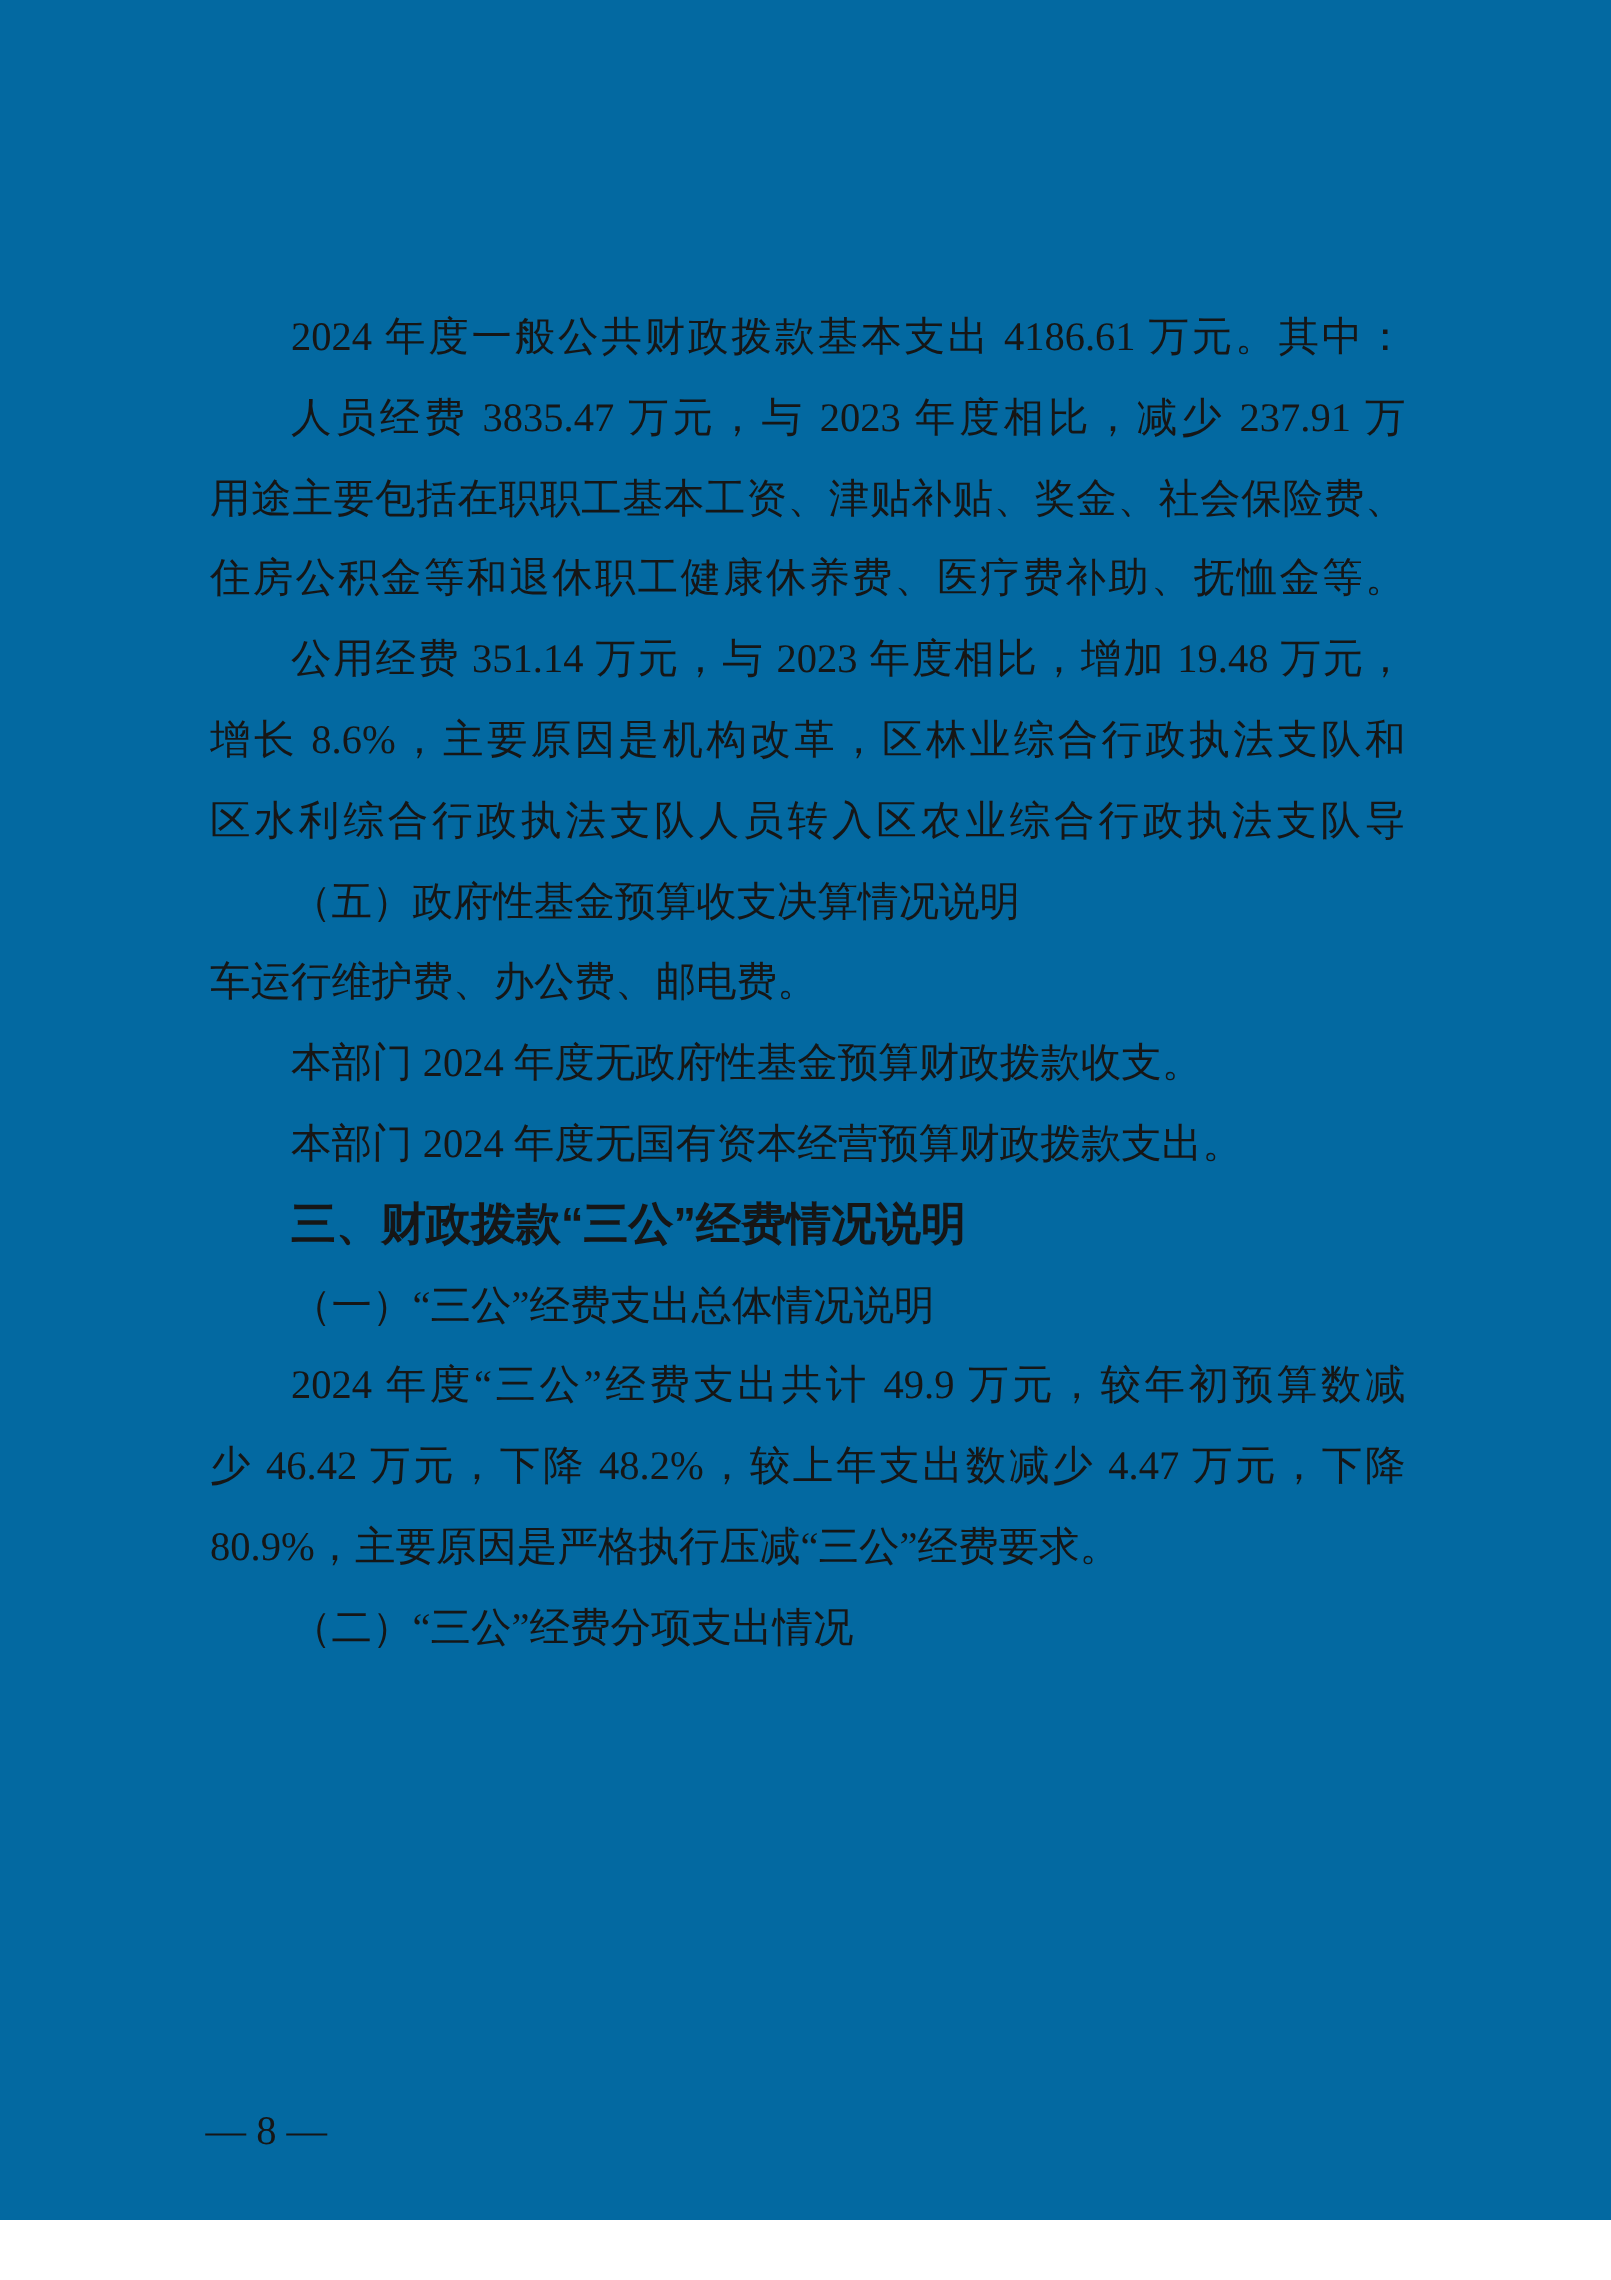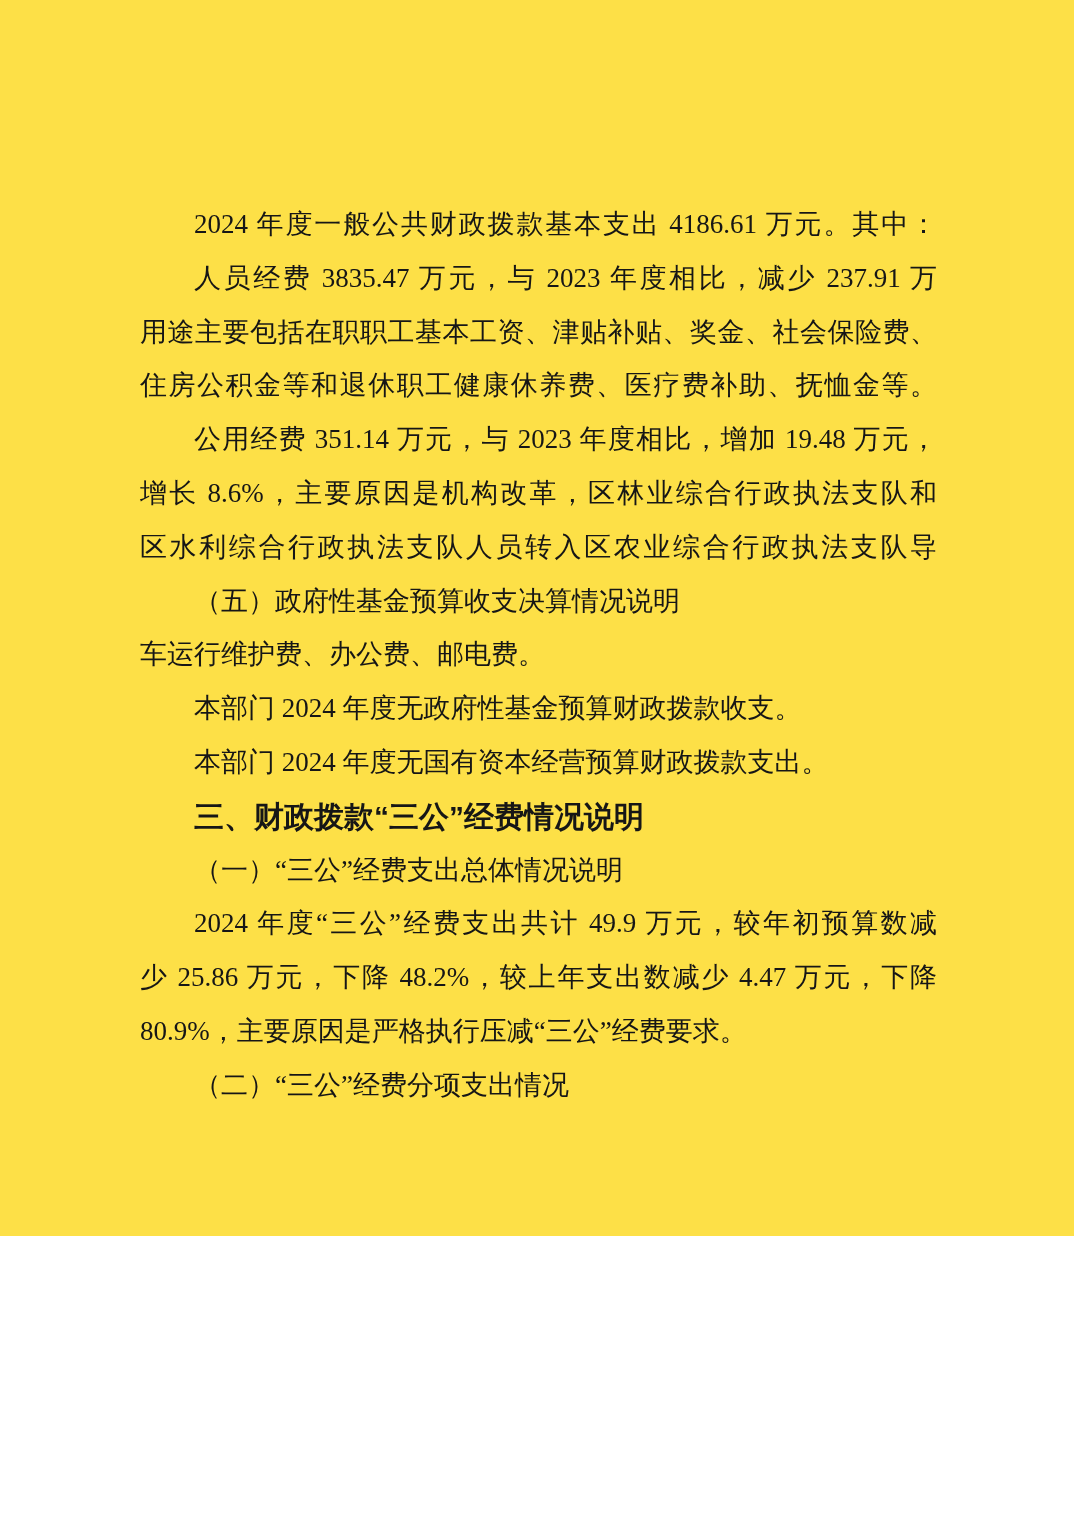--- a/index.html
+++ b/index.html
@@ -3,22 +3,22 @@
 <meta charset="utf-8">
 <style>
   html, body {
     margin: 0;
     padding: 0;
     background: #ffffff;
   }
   .page {
     position: relative;
     width: 1074px;
-    height: 1236px;
-    background: #fde047;
+    height: 1480px;
+    background: #0369a1;
     overflow: hidden;
     font-family: "Liberation Serif", "DejaVu Serif", serif;
     color: #161616;
   }
   .content {
     position: absolute;
     left: 140px;
     top: 198px;
     width: 797px;
     font-size: 27px;
@@ -63,21 +63,21 @@
     <p class="line indent stretch">公用经费 351.14 万元，与 2023 年度相比，增加 19.48 万元，</p>
     <p class="line stretch">增长 8.6%，主要原因是机构改革，区林业综合行政执法支队和</p>
     <p class="line stretch">区水利综合行政执法支队人员转入区农业综合行政执法支队导</p>
     <p class="line indent">（五）政府性基金预算收支决算情况说明</p>
     <p class="line">车运行维护费、办公费、邮电费。</p>
     <p class="line indent">本部门 2024 年度无政府性基金预算财政拨款收支。</p>
     <p class="line indent">本部门 2024 年度无国有资本经营预算财政拨款支出。</p>
     <p class="line indent hei">三、财政拨款“三公”经费情况说明</p>
     <p class="line indent">（一）“三公”经费支出总体情况说明</p>
     <p class="line indent stretch">2024 年度“三公”经费支出共计 49.9 万元，较年初预算数减</p>
-    <p class="line stretch">少 25.86 万元，下降 48.2%，较上年支出数减少 4.47 万元，下降</p>
+    <p class="line stretch">少 46.42 万元，下降 48.2%，较上年支出数减少 4.47 万元，下降</p>
     <p class="line">80.9%，主要原因是严格执行压减“三公”经费要求。</p>
     <p class="line indent">（二）“三公”经费分项支出情况</p>
   </main>
 
   <footer class="footer">
     <span>— 8 —</span>
   </footer>
 
 </div>
 

